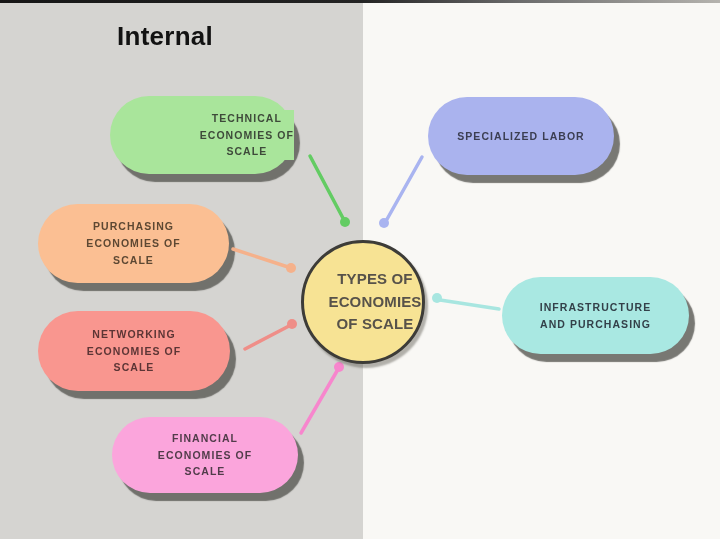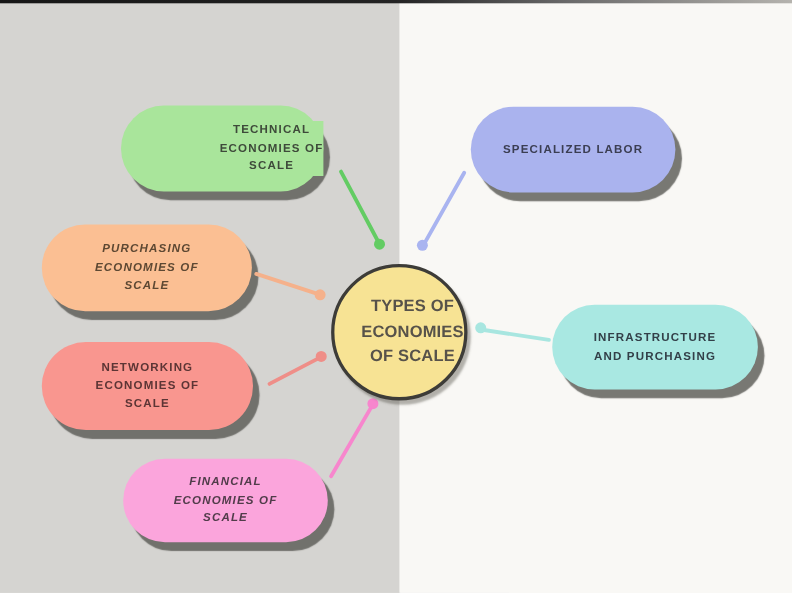--- a/index.html
+++ b/index.html
@@ -23,21 +23,21 @@
   .pill{
     position:absolute;border-radius:44px;z-index:2;
     display:flex;align-items:center;justify-content:center;text-align:center;
     box-shadow:6px 8px 1px rgba(88,87,82,0.80);
   }
   .pill-text{
     font-size:10.5px;font-weight:700;letter-spacing:0.10em;line-height:1.6;
   }
   .pill-text span{display:block;}
   #pill-technical{left:110px;top:96px;width:184px;height:78px;justify-content:flex-end;}
-  #pill-purchasing{left:38px;top:204px;width:191px;height:79px;font-style:italic;}
+  #pill-purchasing{left:38px;top:204px;width:191px;height:79px;}
   #pill-managerial{left:38px;top:311px;width:192px;height:80px;}
   #pill-financial{left:112px;top:417px;width:186px;height:76px;}
   #pill-specialized{left:428px;top:97px;width:186px;height:78px;}
   #pill-infrastructure{left:502px;top:277px;width:187px;height:77px;}
   #center-node{
     position:absolute;left:301px;top:240px;width:124px;height:124px;
     border-radius:50%;border:3px solid #3d3c38;box-sizing:border-box;
     display:flex;align-items:center;justify-content:center;text-align:center;
     z-index:4;box-shadow:3px 4px 2px rgba(90,88,80,0.45);
   }
@@ -49,20 +49,21 @@
 </style>
 </head>
 <body>
 
 <div id="canvas">
 
   <div class="panel" id="panel-internal" style="background-color: rgb(213, 212, 209);"></div>
   <div class="panel" id="panel-external" style="background-color: rgb(249, 248, 245);"></div>
   <div id="top-edge"></div>
 
+  <div class="section-title" id="title-internal">Internal</div>
 
   <div class="pill" id="pill-technical" style="background-color: rgb(169, 229, 155);">
     <div class="pill-text" style="background: rgb(169, 229, 155); color: rgb(62, 74, 58);">
       <span>TECHNICAL</span>
       <span>ECONOMIES OF</span>
       <span>SCALE</span>
     </div>
   </div>
 
   <div class="pill" id="pill-purchasing" style="background-color: rgb(251, 191, 147);">
@@ -75,21 +76,21 @@
 
   <div class="pill" id="pill-managerial" style="background-color: rgb(249, 150, 143);">
     <div class="pill-text" style="color: rgb(92, 53, 53);">
       <span>NETWORKING</span>
       <span>ECONOMIES OF</span>
       <span>SCALE</span>
     </div>
   </div>
 
   <div class="pill" id="pill-financial" style="background-color: rgb(251, 165, 220);">
-    <div class="pill-text" style="color: rgb(81, 60, 74); font-style: italic;">
+    <div class="pill-text" style="color: rgb(81, 60, 74);">
       <span>FINANCIAL</span>
       <span>ECONOMIES OF</span>
       <span>SCALE</span>
     </div>
   </div>
 
   <div class="pill" id="pill-specialized" style="background-color: rgb(170, 179, 238);">
     <div class="pill-text" style="color: rgb(59, 62, 82);">
       <span>SPECIALIZED LABOR</span>
     </div>

